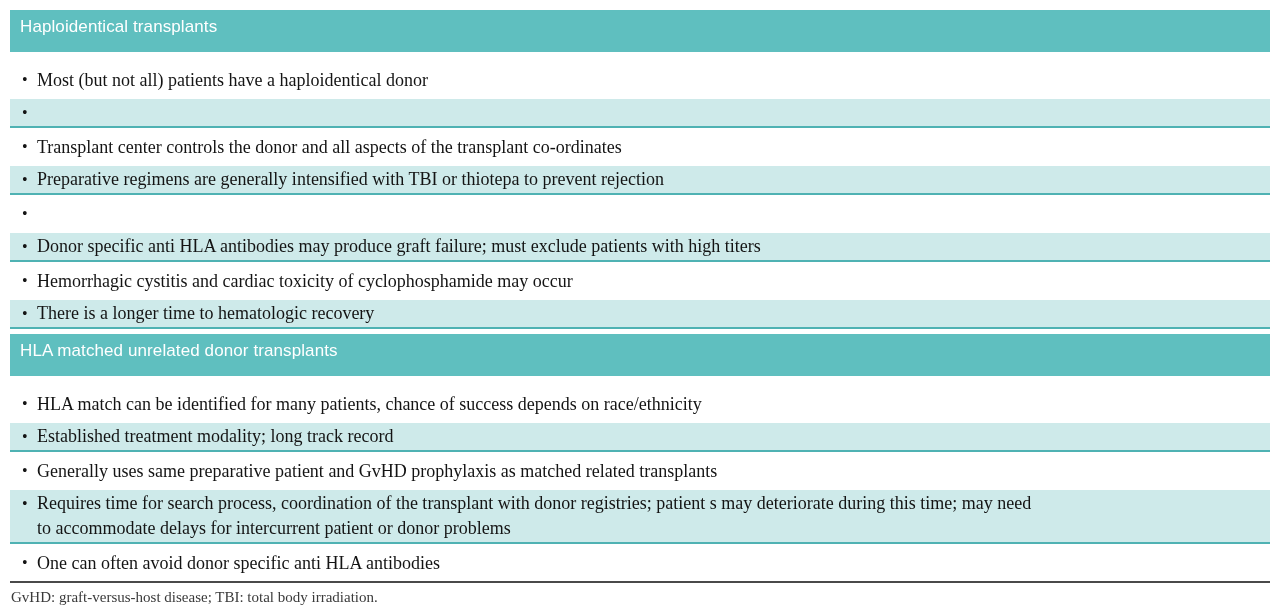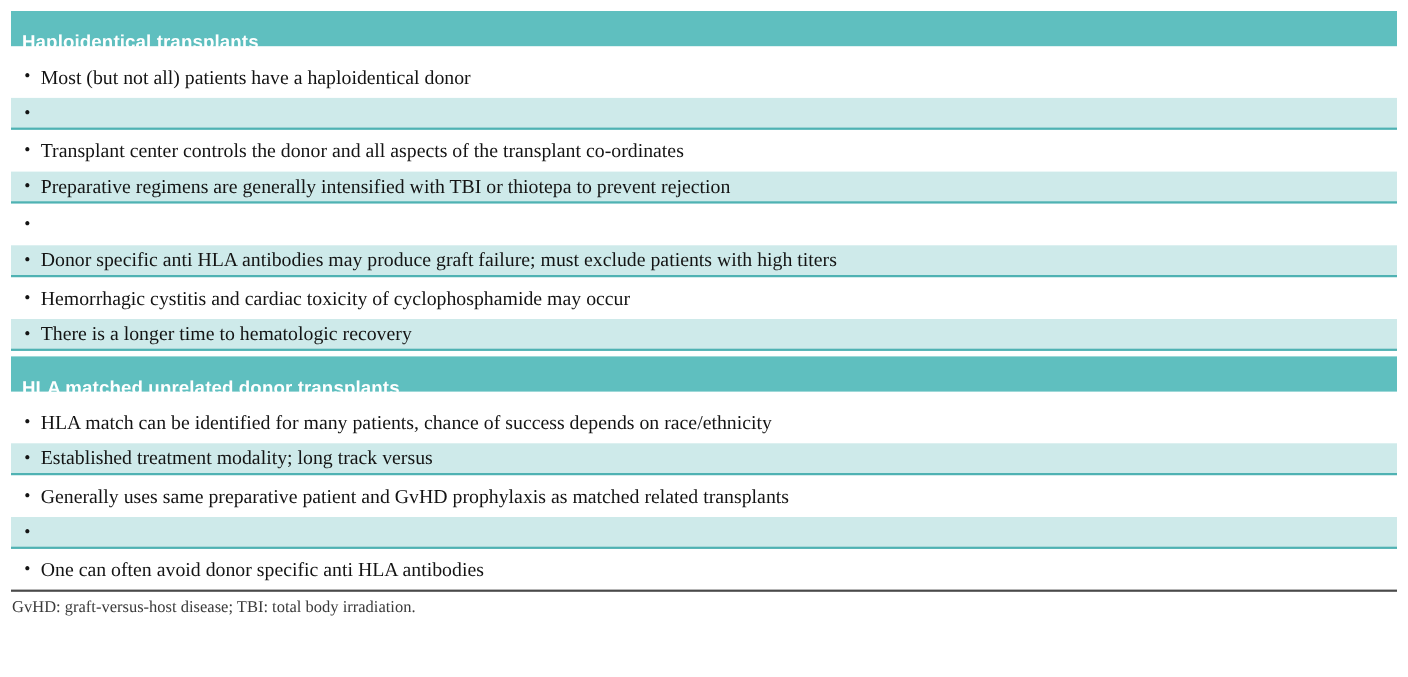--- a/index.html
+++ b/index.html
@@ -14,25 +14,25 @@
   .table-wrap {
     box-sizing: border-box;
     width: 1260px;
     margin: 10px 10px 0 10px;
   }
   .section-header {
     box-sizing: border-box;
     background: #5fbfbf;
     color: #ffffff;
     font-family: "Liberation Sans", sans-serif;
-    font-weight: bold;
+    font-weight: normal;
     font-size: 17px;
-    height: 26px;
+    height: 42px;
     line-height: 26px;
-    padding: 16px 10px;
+    padding: 4px 10px;
     letter-spacing: 0.1px;
     margin-bottom: 14px;
   }
   .section-2 {
   }
   .row {
     box-sizing: border-box;
     display: flex;
     align-items: center;
     min-height: 28px;
@@ -110,28 +110,30 @@
 
   <div class="section section-2">
     <div class="section-header">HLA matched unrelated donor transplants</div>
 
     <div class="row">
       <span class="bullet">•</span>
       <span class="row-text">HLA match can be identified for many patients, chance of success depends on race/ethnicity</span>
     </div>
     <div class="row shaded">
       <span class="bullet">•</span>
-      <span class="row-text">Established treatment modality; long track versus</span>
+      <span class="row-text">Established treatment modality; long track record</span>
     </div>
     <div class="row">
       <span class="bullet">•</span>
       <span class="row-text">Generally uses same preparative patient and GvHD prophylaxis as matched related transplants</span>
     </div>
     <div class="row shaded">
       <span class="bullet">•</span>
+      <span class="row-text">Requires time for search process, coordination of the transplant with donor registries; patient s may deteriorate during this time; may need
+to accommodate delays for intercurrent patient or donor problems</span>
     </div>
     <div class="row">
       <span class="bullet">•</span>
       <span class="row-text">One can often avoid donor specific anti HLA antibodies</span>
     </div>
   </div>
 
   <div class="bottom-rule"></div>
 
   <div class="footnote">

